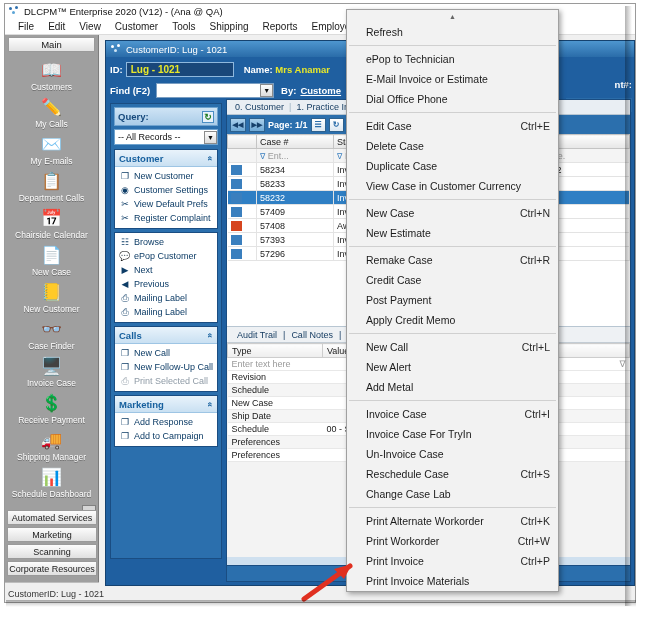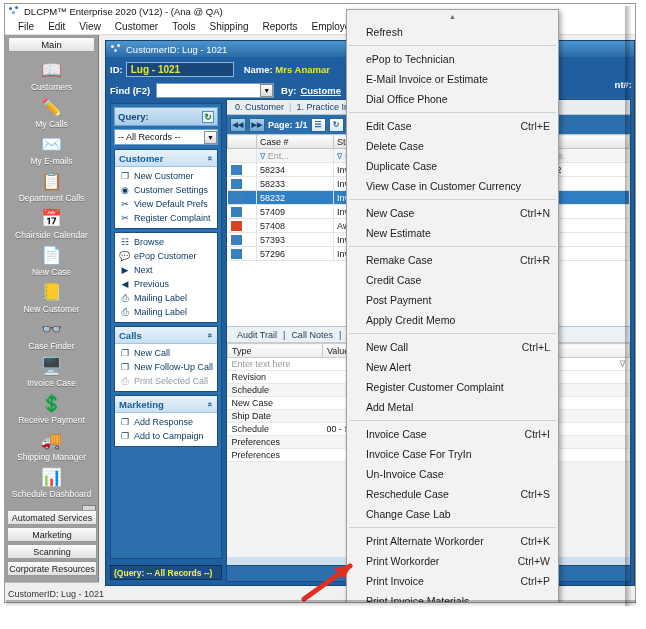--- a/index.html
+++ b/index.html
@@ -664,21 +664,20 @@
                   <span>Add Response</span>
                 </div>
                 <div class="grp-row">
                   <span class="mini-ico">❐</span>
                   <span>Add to Campaign</span>
                 </div>
               </div>
             </div>
           </div>
       </div>
-      <div class="qstatus">(Query: -- All Records --)</div>
 
       <div class="content">
         <div class="tabs" id="ctabs">
             <span class="tab">0. Customer</span>
             <span class="sep">|</span>
             <span class="tab">1. Practice In</span>
             <span class="sep">|</span>
             <span class="tab">5. ing</span>
             <span class="sep">|</span>
             <span class="tab">6. Sales</span>
@@ -900,23 +899,20 @@
           </div>
           <div class="ctx-sep"></div>
           <div class="ctx-item">
             <span>New Call</span>
             <span class="accel">Ctrl+L</span>
           </div>
           <div class="ctx-item">
             <span>New Alert</span>
           </div>
           <div class="ctx-item">
-            <span>Register Customer Complaint</span>
-          </div>
-          <div class="ctx-item">
             <span>Add Metal</span>
           </div>
           <div class="ctx-sep"></div>
           <div class="ctx-item">
             <span>Invoice Case</span>
             <span class="accel">Ctrl+I</span>
           </div>
           <div class="ctx-item">
             <span>Invoice Case For TryIn</span>
           </div>

